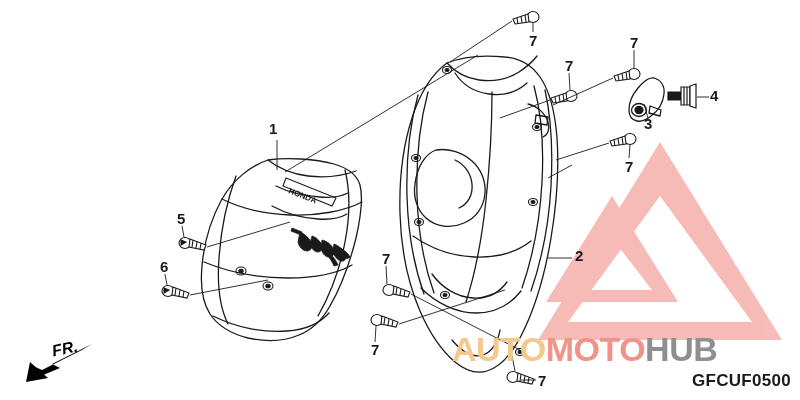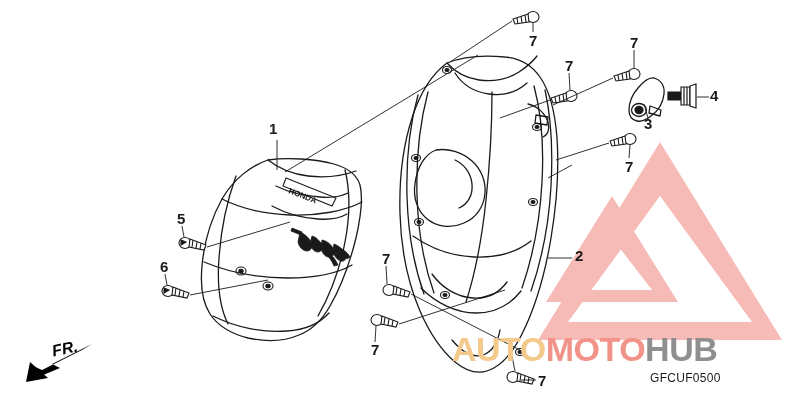--- a/index.html
+++ b/index.html
@@ -27,25 +27,25 @@
     font-family: "Liberation Sans", sans-serif;
     font-size: 15px;
     font-weight: 700;
     color: #1a1a1a;
     line-height: 1;
     white-space: nowrap;
     user-select: none;
   }
   .partno {
     position: absolute;
-    left: 650px;
+    left: 692px;
     top: 371px;
     font-family: "Liberation Sans", sans-serif;
-    font-size: 12px;
-    font-weight: 400;
+    font-size: 17px;
+    font-weight: 700;
     letter-spacing: 0.3px;
     color: #1a1a1a;
     white-space: nowrap;
   }
   .fr-label {
     position: absolute;
     left: 52px;
     top: 340px;
     font-family: "Liberation Sans", sans-serif;
     font-size: 16px;

